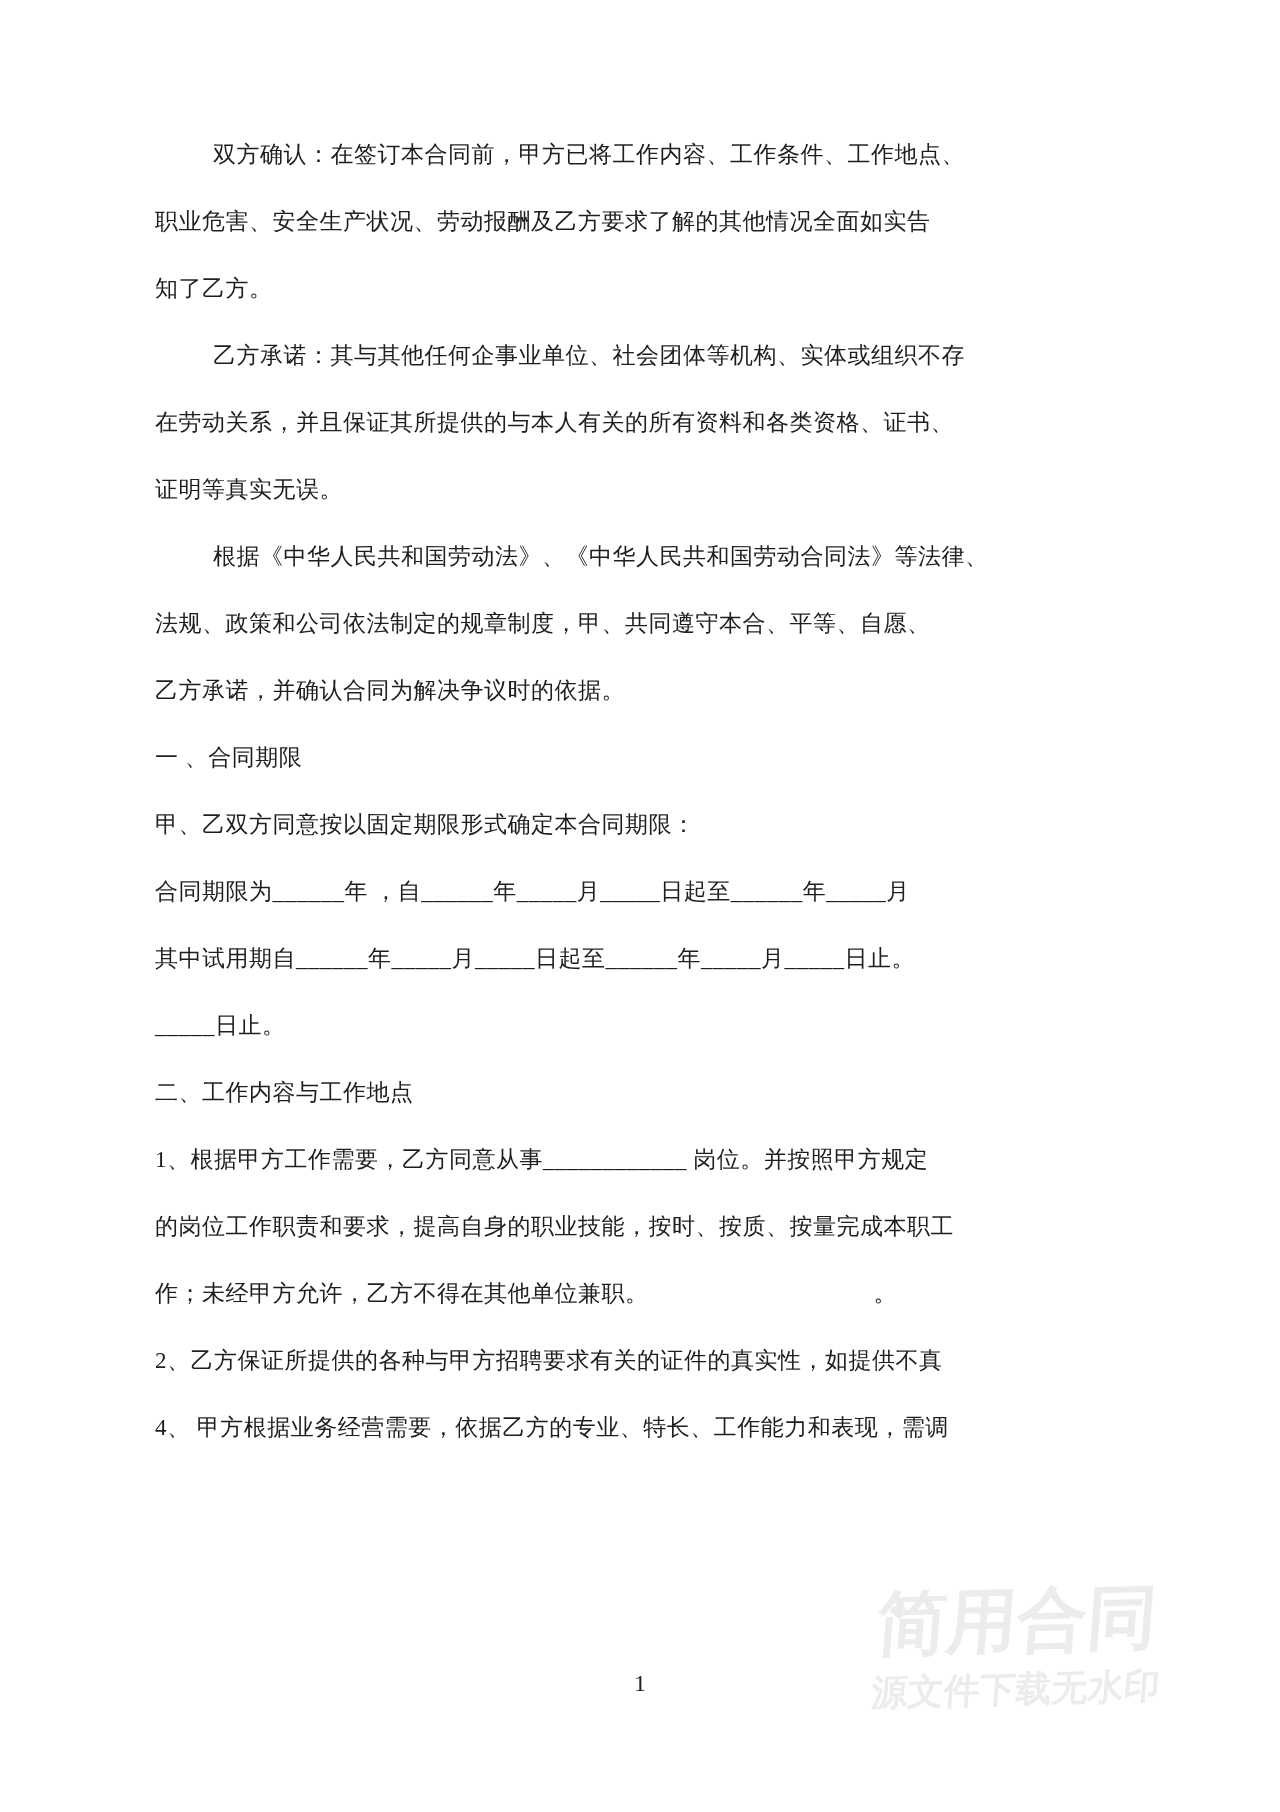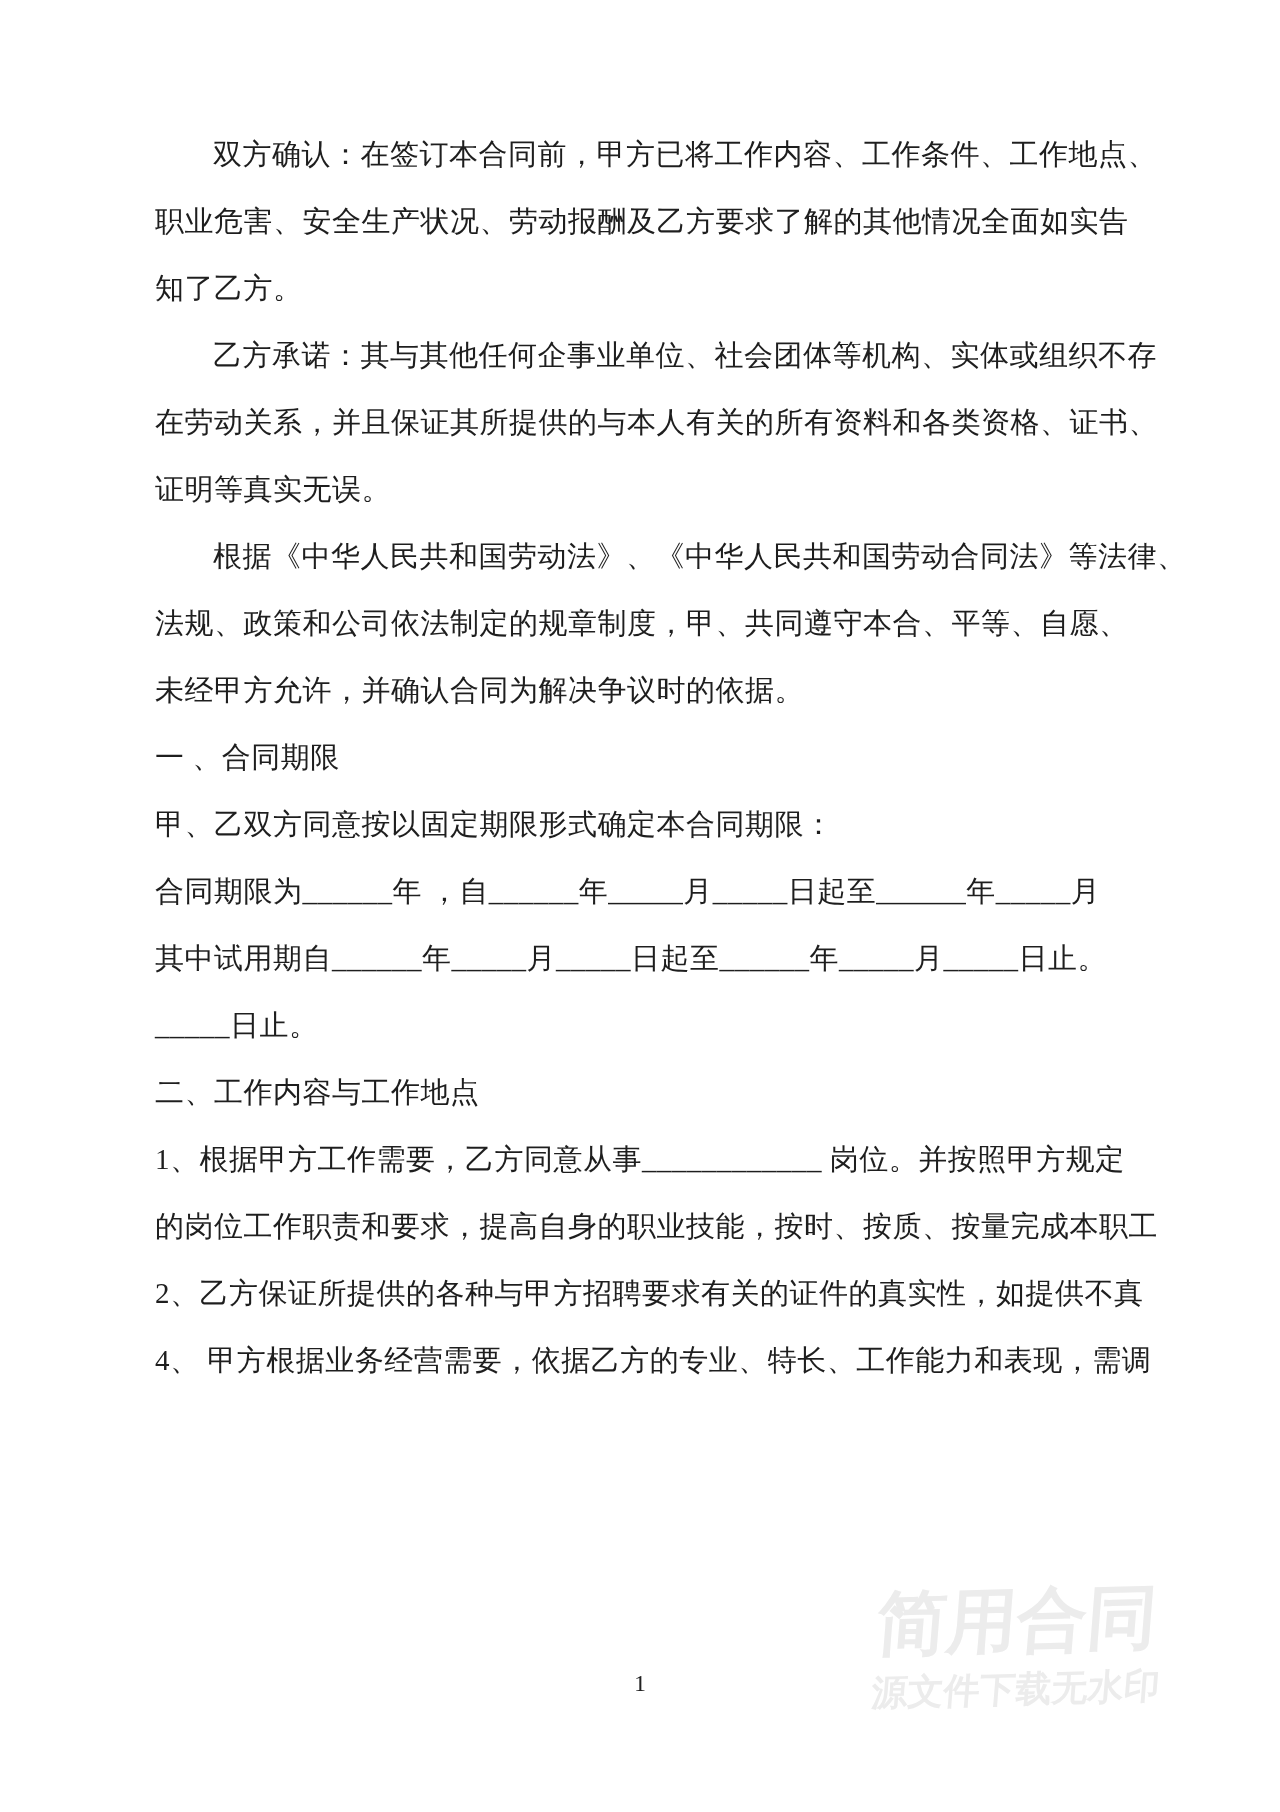--- a/index.html
+++ b/index.html
@@ -23,21 +23,21 @@
     position: absolute;
     top: 121px;
     left: 155px;
     width: 975px;
     z-index: 2;
     color: #1e1e1e;
   }
   .line {
     height: 67px;
     line-height: 67px;
-    font-size: 29px;
+    font-size: 23px;
     letter-spacing: 0.5px;
     white-space: nowrap;
   }
   .line.indent {
     text-indent: 58px;
   }
   .tail {
     margin-left: 225px;
   }
   .watermark {
@@ -88,28 +88,29 @@
 
   <div class="content">
       <div class="line indent"><span>双方确认：在签订本合同前，甲方已将工作内容、工作条件、工作地点、</span></div>
       <div class="line"><span>职业危害、安全生产状况、劳动报酬及乙方要求了解的其他情况全面如实告</span></div>
       <div class="line"><span>知了乙方。</span></div>
       <div class="line indent"><span>乙方承诺：其与其他任何企事业单位、社会团体等机构、实体或组织不存</span></div>
       <div class="line"><span>在劳动关系，并且保证其所提供的与本人有关的所有资料和各类资格、证书、</span></div>
       <div class="line"><span>证明等真实无误。</span></div>
       <div class="line indent"><span>根据《中华人民共和国劳动法》、《中华人民共和国劳动合同法》等法律、</span></div>
       <div class="line"><span>法规、政策和公司依法制定的规章制度，甲、共同遵守本合、平等、自愿、</span></div>
-      <div class="line"><span>未经甲方允许，并确认合同为解决争议时的依据。</span></div>
+      <div class="line"><span>乙方承诺，并确认合同为解决争议时的依据。</span></div>
       <div class="line"><span>一 、合同期限</span></div>
       <div class="line"><span>甲、乙双方同意按以固定期限形式确定本合同期限：</span></div>
       <div class="line"><span>合同期限为______年 ，自______年_____月_____日起至______年_____月</span></div>
       <div class="line"><span>其中试用期自______年_____月_____日起至______年_____月_____日止。</span></div>
       <div class="line"><span>_____日止。</span></div>
       <div class="line"><span>二、工作内容与工作地点</span></div>
       <div class="line"><span>1、根据甲方工作需要，乙方同意从事____________ 岗位。并按照甲方规定</span></div>
       <div class="line"><span>的岗位工作职责和要求，提高自身的职业技能，按时、按质、按量完成本职工</span></div>
+      <div class="line"><span>作；未经甲方允许，乙方不得在其他单位兼职。</span><span class="tail">。</span></div>
       <div class="line"><span>2、乙方保证所提供的各种与甲方招聘要求有关的证件的真实性，如提供不真</span></div>
       <div class="line"><span>4、 甲方根据业务经营需要，依据乙方的专业、特长、工作能力和表现，需调</span></div>
     </div>
 
   <div class="page-number">1</div>
 
 </div>
 
 </body></html>

